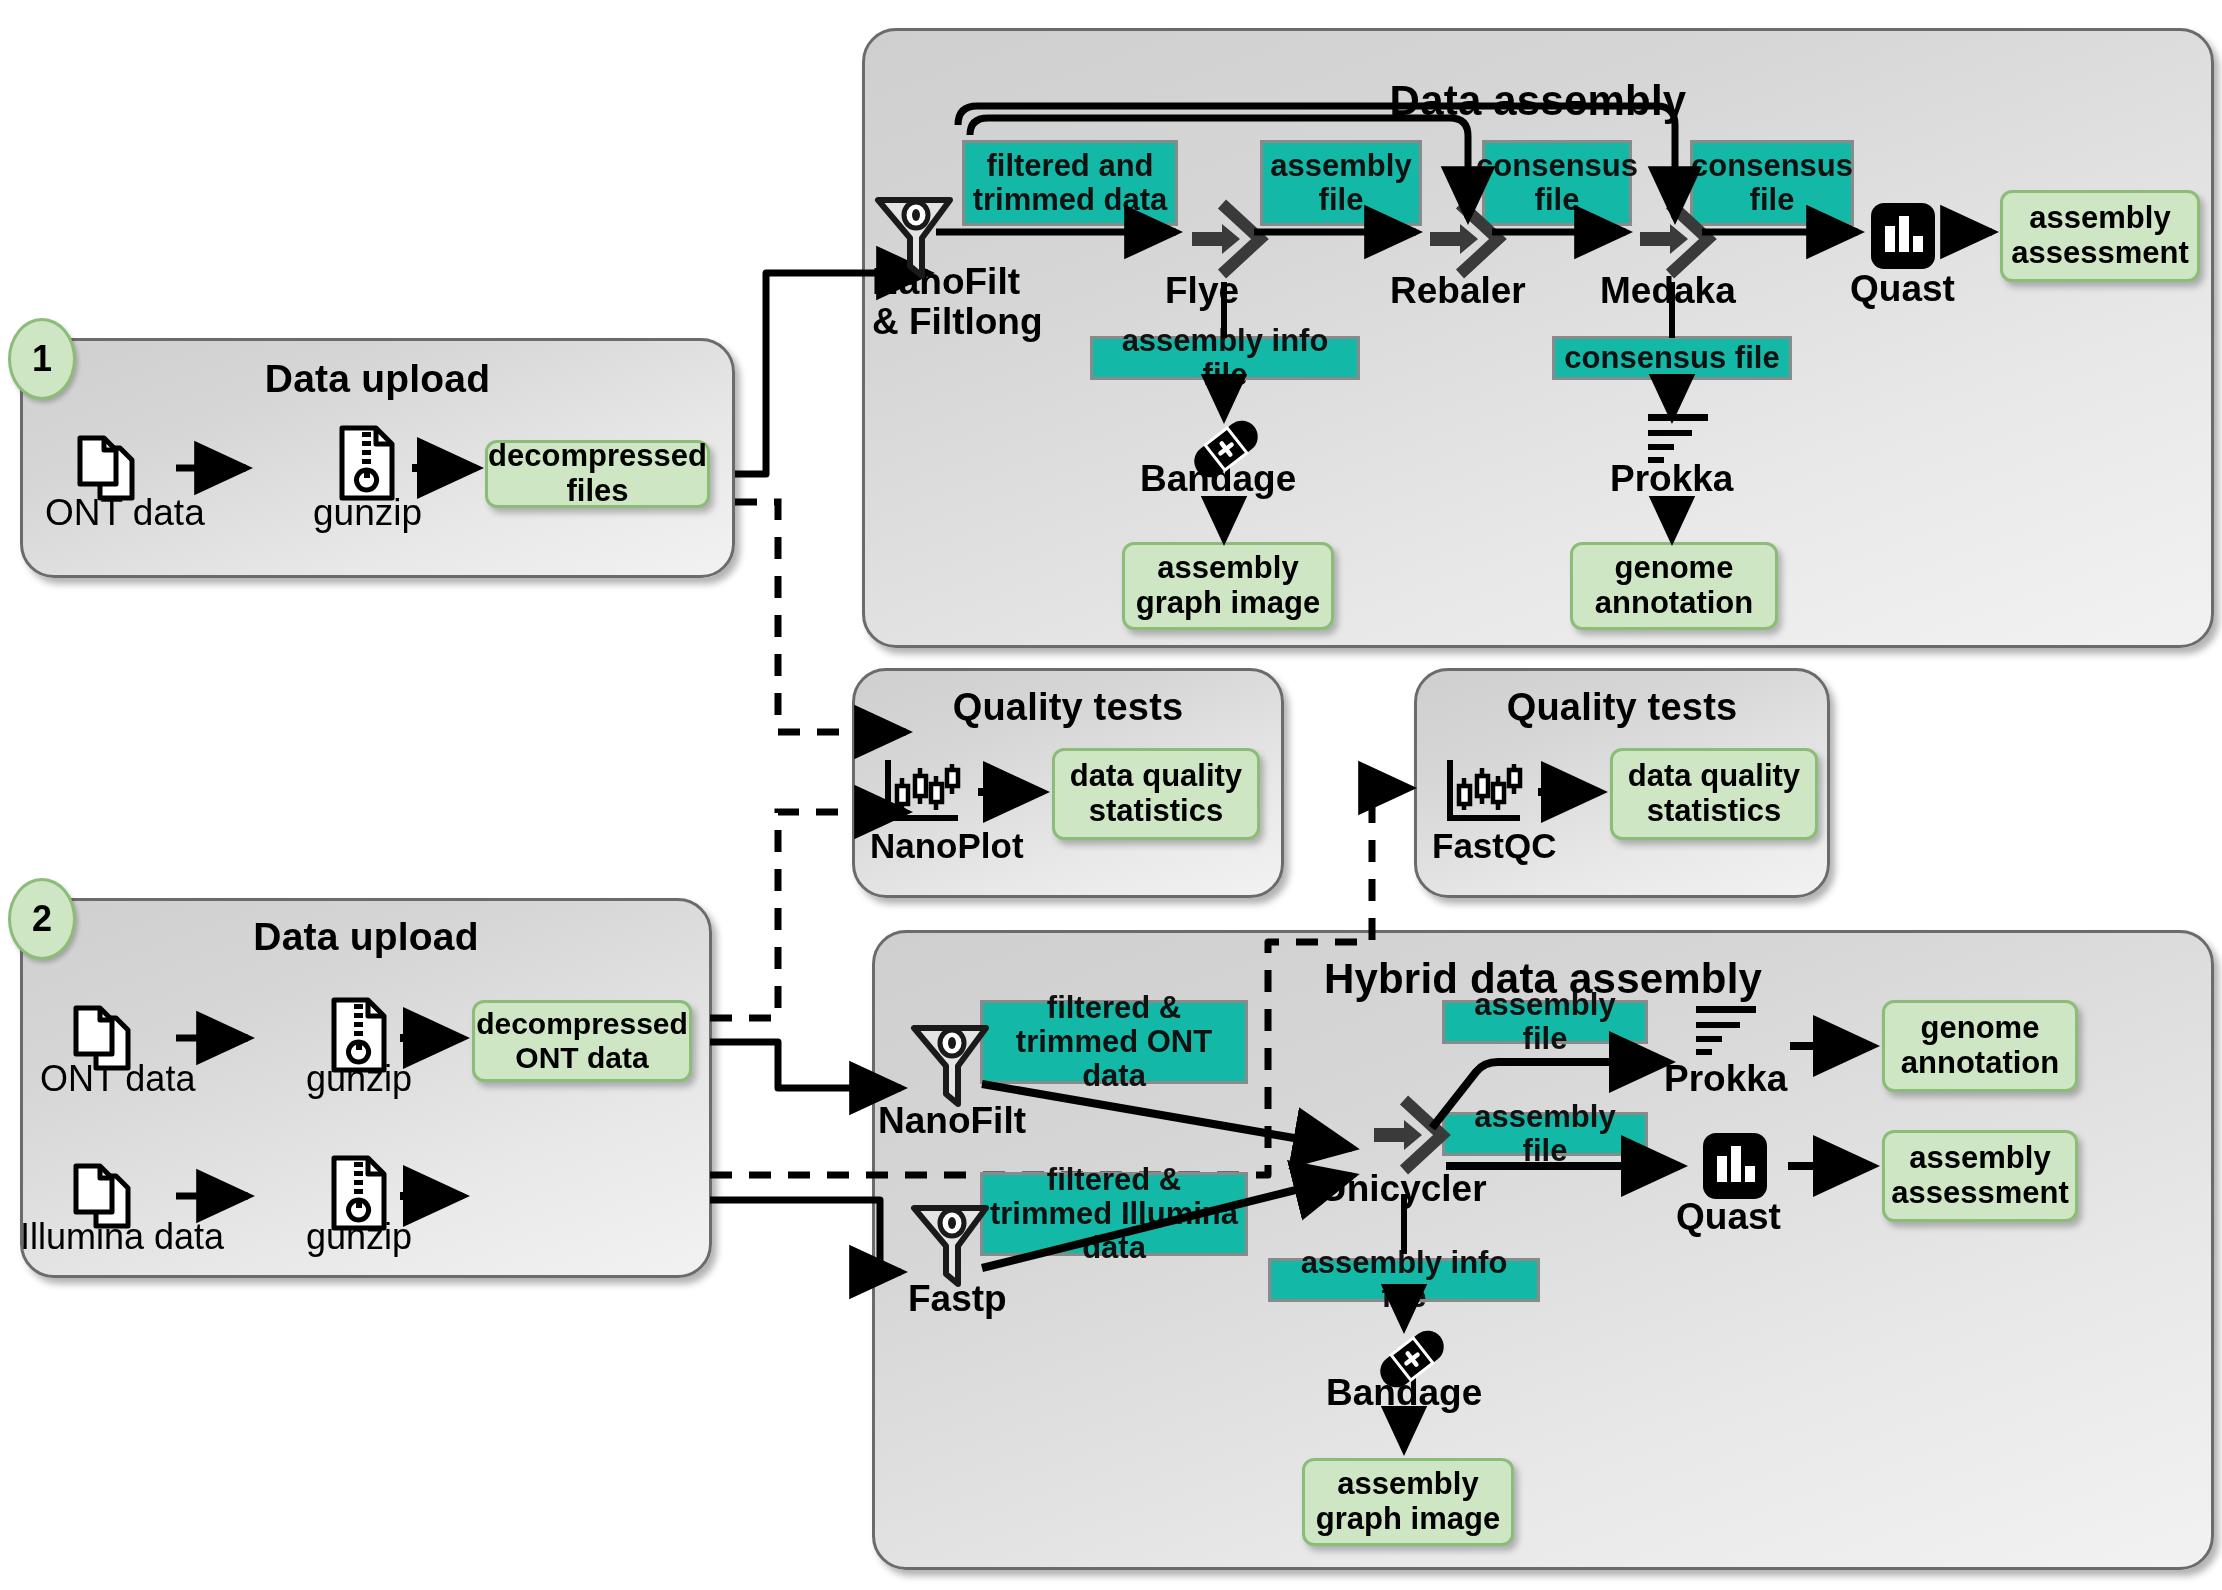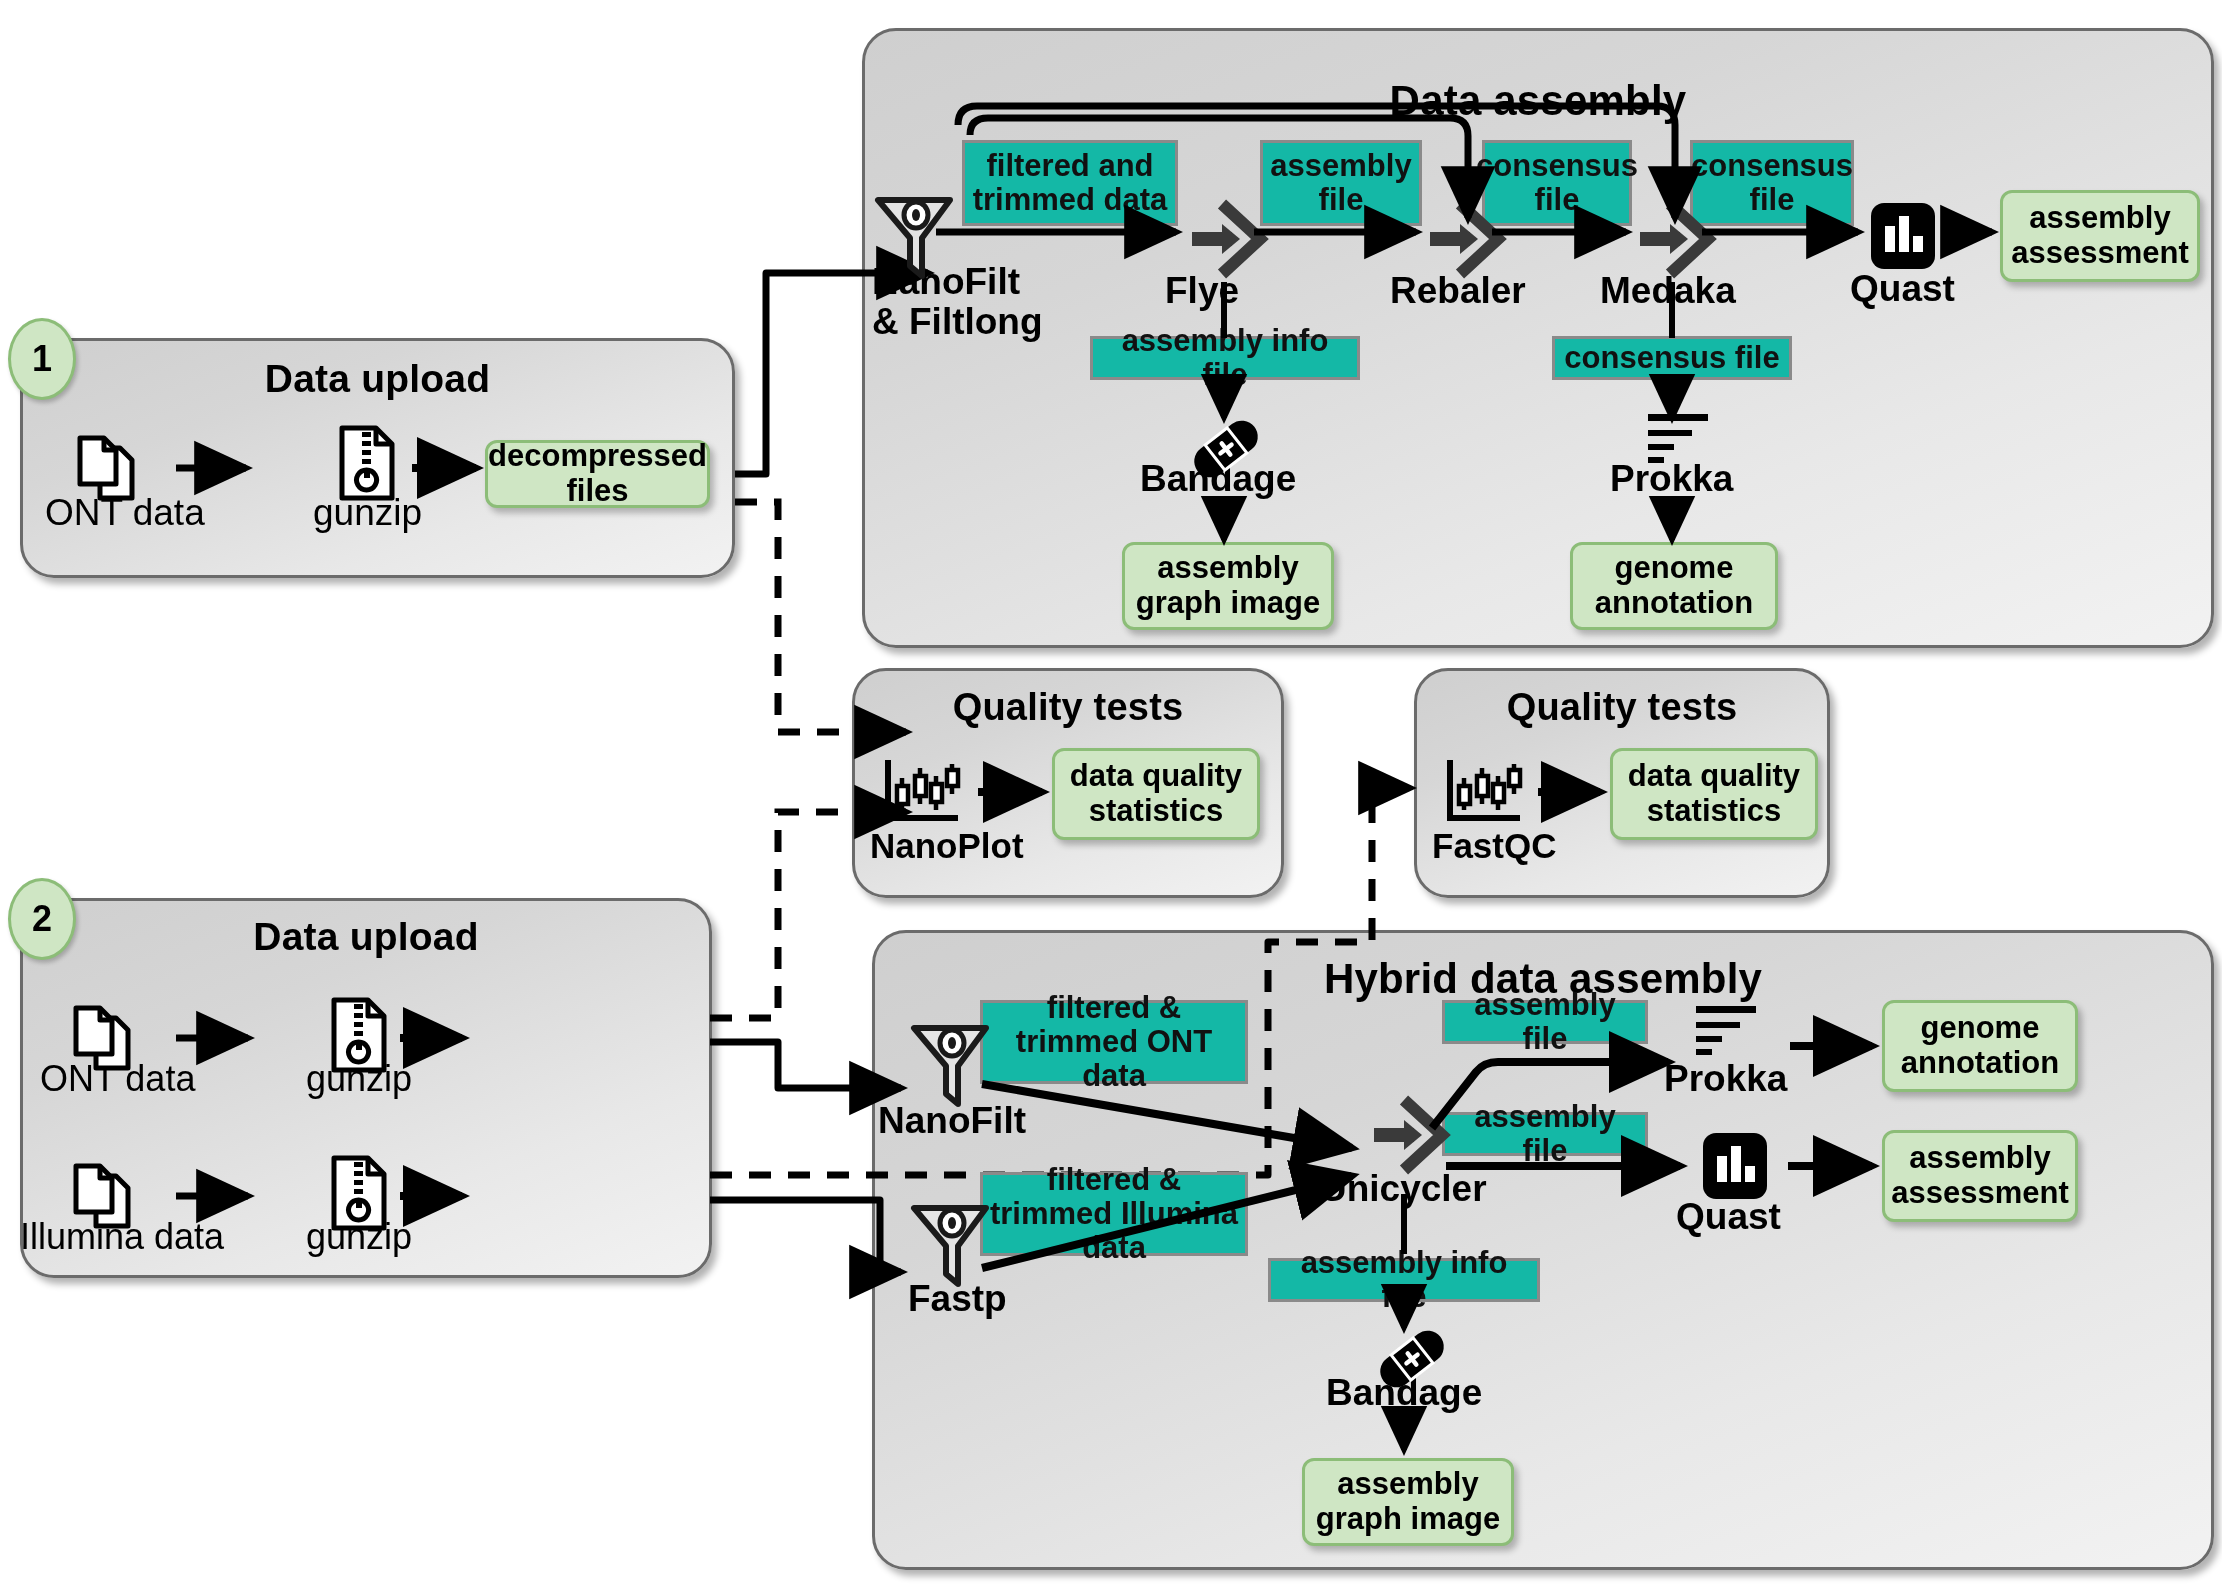--- a/index.html
+++ b/index.html
@@ -301,20 +301,21 @@
       <rect x="26" y="8" width="9" height="5" fill="#000"></rect>
       <rect x="26" y="17" width="9" height="5" fill="#000"></rect>
       <rect x="26" y="26" width="9" height="5" fill="#000"></rect>
       <rect x="26" y="35" width="9" height="5" fill="#000"></rect>
       <path d="M30.5,46 a10,10 0 1,0 0.1,0 Z" fill="none" stroke="#000" stroke-width="5"></path>
       <rect x="28" y="44" width="6" height="10" fill="#000"></rect>
     </svg>
   </div>
   <div class="lab" style="left:306px;top:1058px;font-size:36px;">gunzip</div>
 
+  <div class="green" style="left:472px;top:1000px;width:220px;height:82px;font-size:30px;">decompressed ONT data</div>
 
   <div class="ic" style="left:66px;top:1160px;">
     <svg width="78" height="74" viewBox="0 0 78 74">
       <path d="M30,16 L50,16 L62,28 L62,66 L30,66 Z" fill="#fff" stroke="#000" stroke-width="5" stroke-linejoin="round"></path>
       <path d="M10,6 L34,6 L46,18 L46,52 L10,52 Z" fill="#fff" stroke="#000" stroke-width="5" stroke-linejoin="round"></path>
       <path d="M34,6 L34,18 L46,18" fill="none" stroke="#000" stroke-width="5" stroke-linejoin="round"></path>
     </svg>
   </div>
   <div class="lab" style="left:20px;top:1216px;font-size:36px;">Illumina data</div>
 

